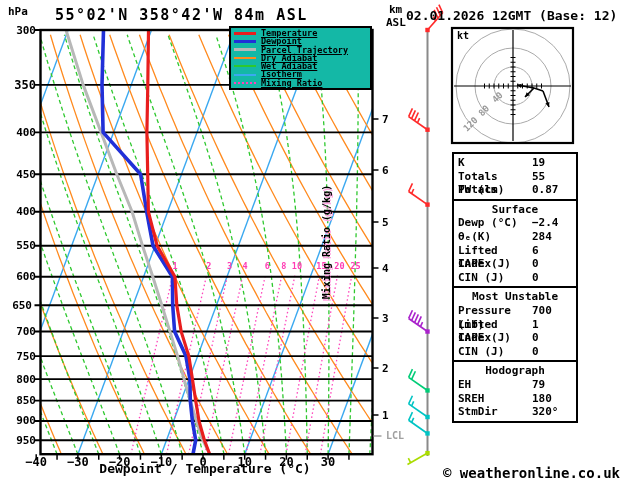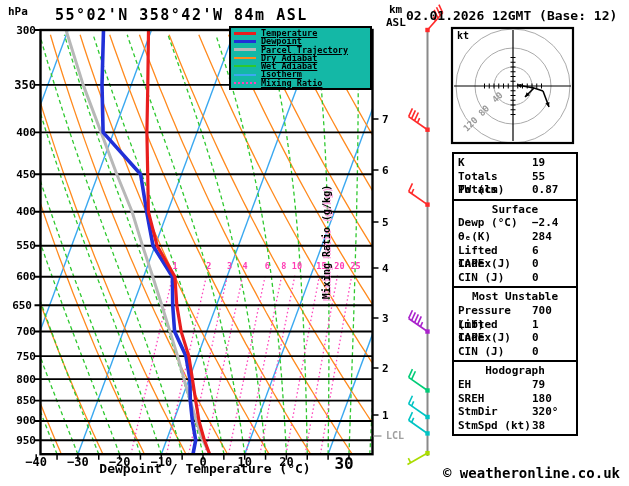--- a/index.html
+++ b/index.html
@@ -296,21 +296,21 @@
       <div class="lbl" style="font-size: 11px; left: 6px; width: 30px; text-align: right; top: 434.739px;">950</div>
     </div>
   <div id="temp-labels">
       <div class="lbl" style="font-size: 12px; top: 456px; left: 21.2px; width: 30px; text-align: center;">−40</div>
       <div class="lbl" style="font-size: 12px; top: 456px; left: 62.9px; width: 30px; text-align: center;">−30</div>
       <div class="lbl" style="font-size: 12px; top: 456px; left: 104.6px; width: 30px; text-align: center;">−20</div>
       <div class="lbl" style="font-size: 12px; top: 456px; left: 146.3px; width: 30px; text-align: center;">−10</div>
       <div class="lbl" style="font-size: 12px; top: 456px; left: 188px; width: 30px; text-align: center;">0</div>
       <div class="lbl" style="font-size: 12px; top: 456px; left: 229.7px; width: 30px; text-align: center;">10</div>
       <div class="lbl" style="font-size: 12px; top: 456px; left: 271.4px; width: 30px; text-align: center;">20</div>
-      <div class="lbl" style="font-size: 16px; top: 456px; left: 313.1px; width: 30px; text-align: center; margin-left: 16px;">30</div>
+      <div class="lbl" style="font-size: 12px; top: 456px; left: 313.1px; width: 30px; text-align: center;">30</div>
     </div>
   <div id="km-labels">
       <div class="lbl" style="font-size: 11px; left: 382px; top: 113.5px;">7</div>
       <div class="lbl" style="font-size: 11px; left: 382px; top: 164.5px;">6</div>
       <div class="lbl" style="font-size: 11px; left: 382px; top: 216.5px;">5</div>
       <div class="lbl" style="font-size: 11px; left: 382px; top: 262.5px;">4</div>
       <div class="lbl" style="font-size: 11px; left: 382px; top: 312.5px;">3</div>
       <div class="lbl" style="font-size: 11px; left: 382px; top: 362.5px;">2</div>
       <div class="lbl" style="font-size: 11px; left: 382px; top: 409.5px;">1</div>
     </div>
@@ -398,21 +398,17 @@
           <span class="panel-value">79</span>
         </div>
         <div class="panel-row">
           <span class="panel-label">SREH</span>
           <span class="panel-value">180</span>
         </div>
         <div class="panel-row">
           <span class="panel-label">StmDir</span>
           <span class="panel-value">320°</span>
         </div>
-        <div class="panel-row">
-          <span class="panel-label">StmSpd (kt)</span>
-          <span class="panel-value">38</span>
-        </div>
       </div>
     </div>
 
   <div class="lbl" style="left:443px;top:466px;font-size:14px;">© weatheronline.co.uk</div>
 </div>
 
 </body></html>

